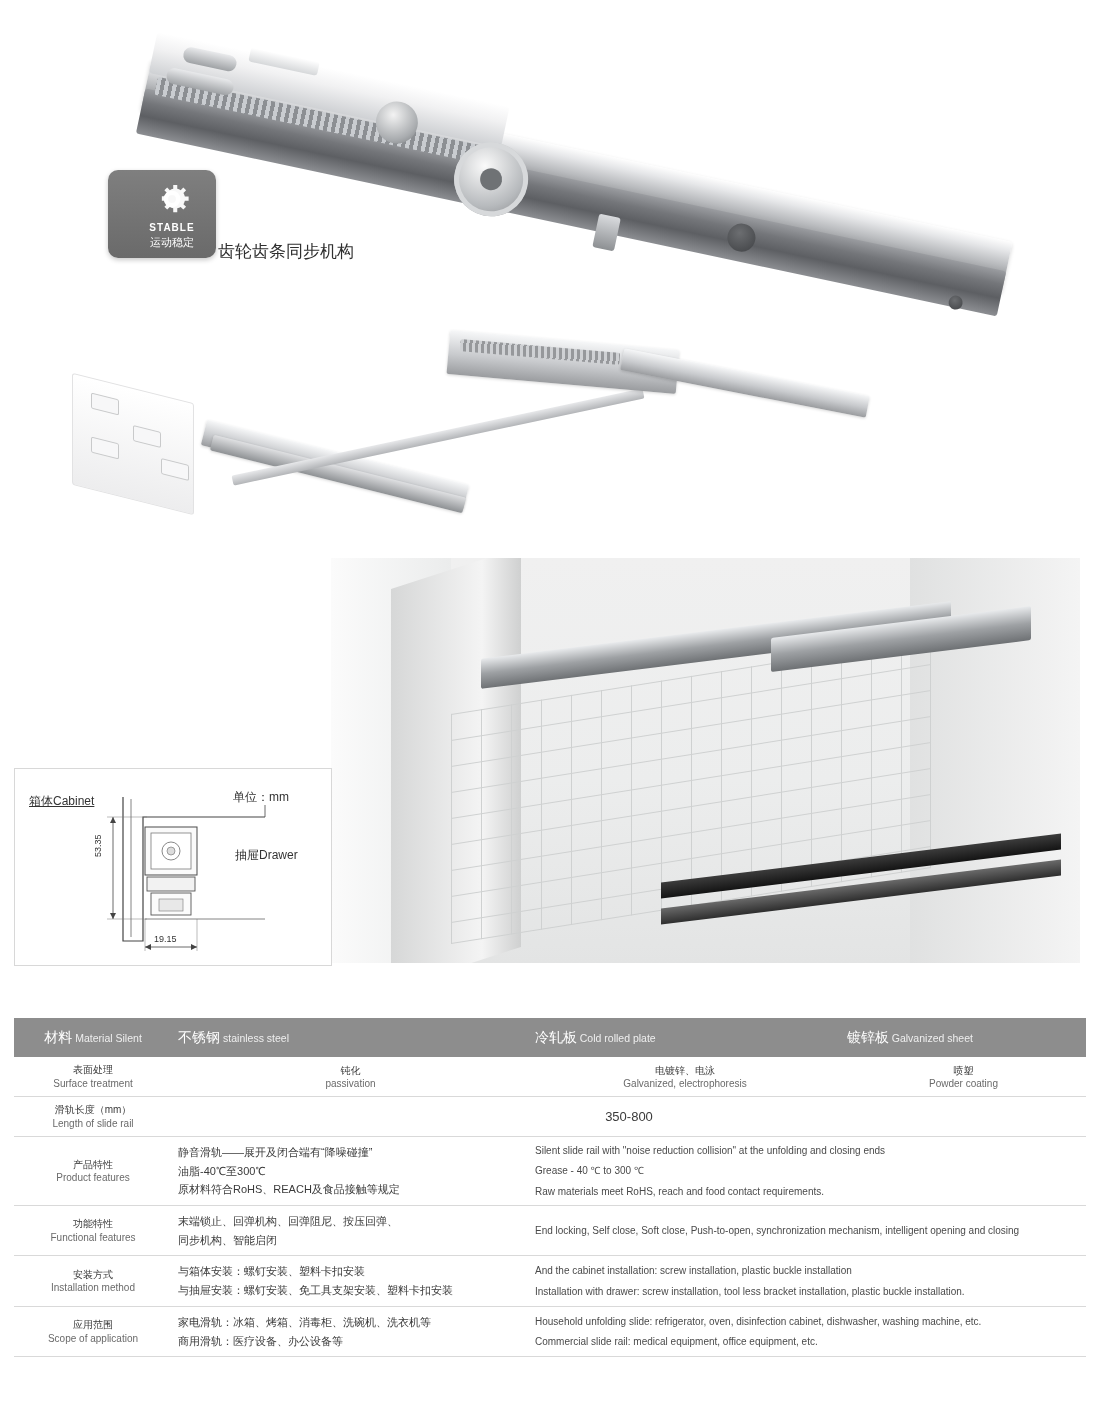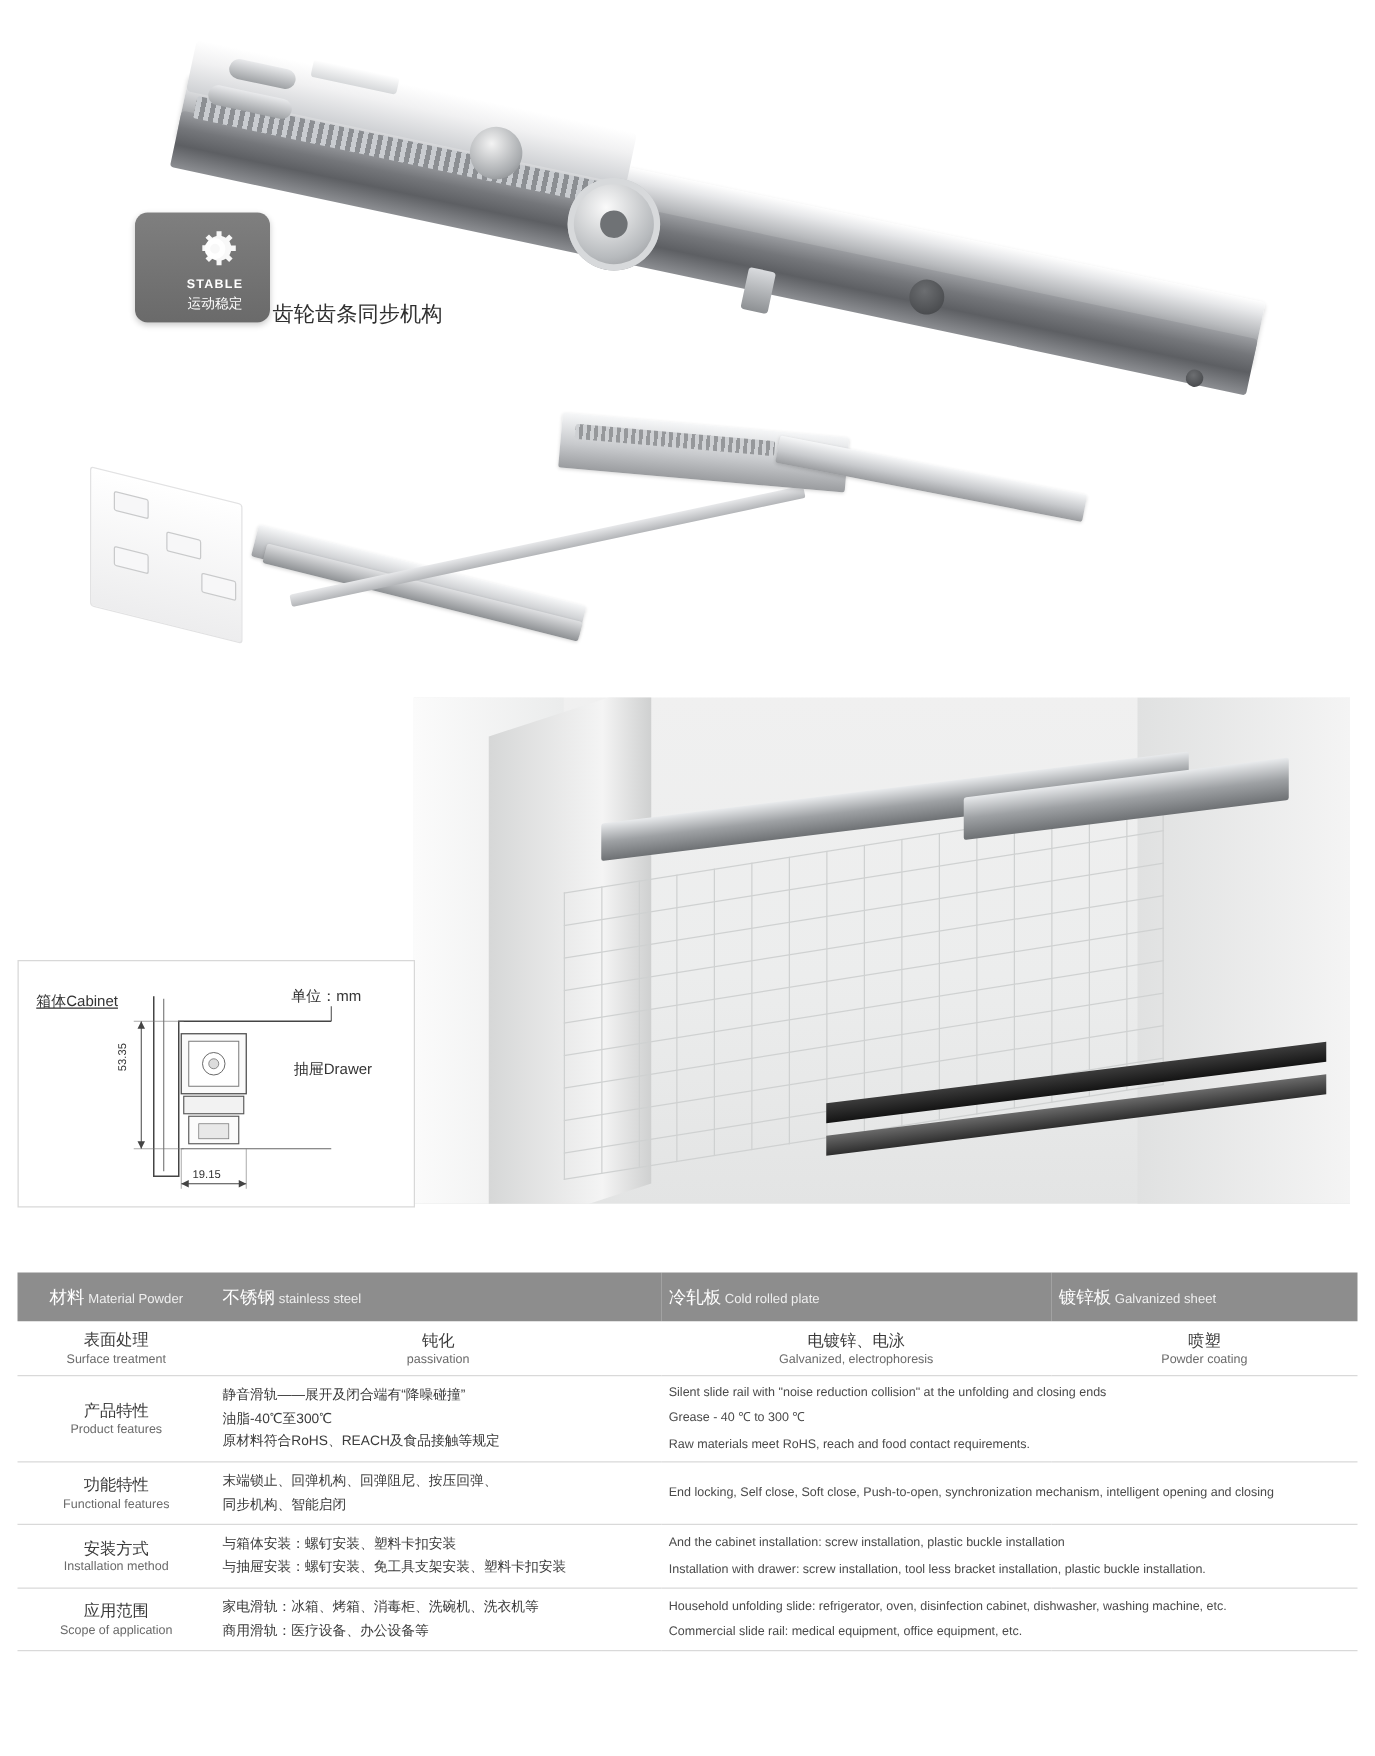--- a/index.html
+++ b/index.html
@@ -149,21 +149,21 @@
 
   
   .spec{
     position:absolute;left:14px;top:1018px;width:1072px;
     border-collapse:collapse;font-size:11px;
   }
   .spec td{border-bottom:1px solid #d9d9d9;vertical-align:middle;padding:6px 6px;}
   .spec tr.head td{
     background:#8d8d8d;color:#ffffff;border-bottom:none;padding:9px 6px;
   }
-  .cn{font-size:13px;}
+  .cn{font-size:10px;}
   .en{font-size:10px;color:#6a6a6a;}
   .head .cn{font-size:14px;color:#fff;}
   .head .en{font-size:10.5px;color:#efefef;}
   .c-label{width:146px;text-align:center;line-height:1.35;}
   .c-cn{width:345px;line-height:1.5;padding-left:12px;}
   .c-en{line-height:1.35;padding-left:10px;color:#4a4a4a;font-size:10px;}
   .center{text-align:center;}
   .merge-center{text-align:center;font-size:13px;}
   .row-line{line-height:1.7;}
 </style>
@@ -289,21 +289,21 @@
     <div class="tech-label" style="left:220px;top:78px;font-size:12px;">抽屉Drawer</div>
     <div class="tech-label" style="left:78px;top:88px;font-size:9px;transform:rotate(-90deg);transform-origin:left top;">53.35</div>
     <div class="tech-label" style="left:139px;top:165px;font-size:9px;">19.15</div>
   </div>
 
   <table class="spec">
     <tbody>
       <tr class="head">
         <td class="c-label">
           <span class="cn">材料</span>
-          <span class="en">Material Powder</span>
+          <span class="en">Material Silent</span>
         </td>
         <td class="c-cn">
           <span class="cn">不锈钢</span>
           <span class="en">stainless steel</span>
         </td>
         <td class="c-en" style="width:300px;margin-top:37px;">
           <span class="cn">冷轧板</span>
           <span class="en">Cold rolled plate</span>
         </td>
         <td class="c-en">
@@ -324,20 +324,27 @@
         <td class="center">
           <div class="cn">电镀锌、电泳</div>
           <div class="en">Galvanized, electrophoresis</div>
         </td>
         <td class="center">
           <div class="cn">喷塑</div>
           <div class="en">Powder coating</div>
         </td>
       </tr>
 
+      <tr>
+        <td class="c-label">
+          <div class="cn">滑轨长度（mm）</div>
+          <div class="en">Length of slide rail</div>
+        </td>
+        <td class="merge-center" colspan="3">350-800</td>
+      </tr>
 
 
       <tr>
         <td class="c-label">
           <div class="cn">产品特性</div>
           <div class="en">Product features</div>
         </td>
         <td class="c-cn row-line">
           <div>静音滑轨——展开及闭合端有“降噪碰撞”</div>
           <div>油脂-40℃至300℃</div>

